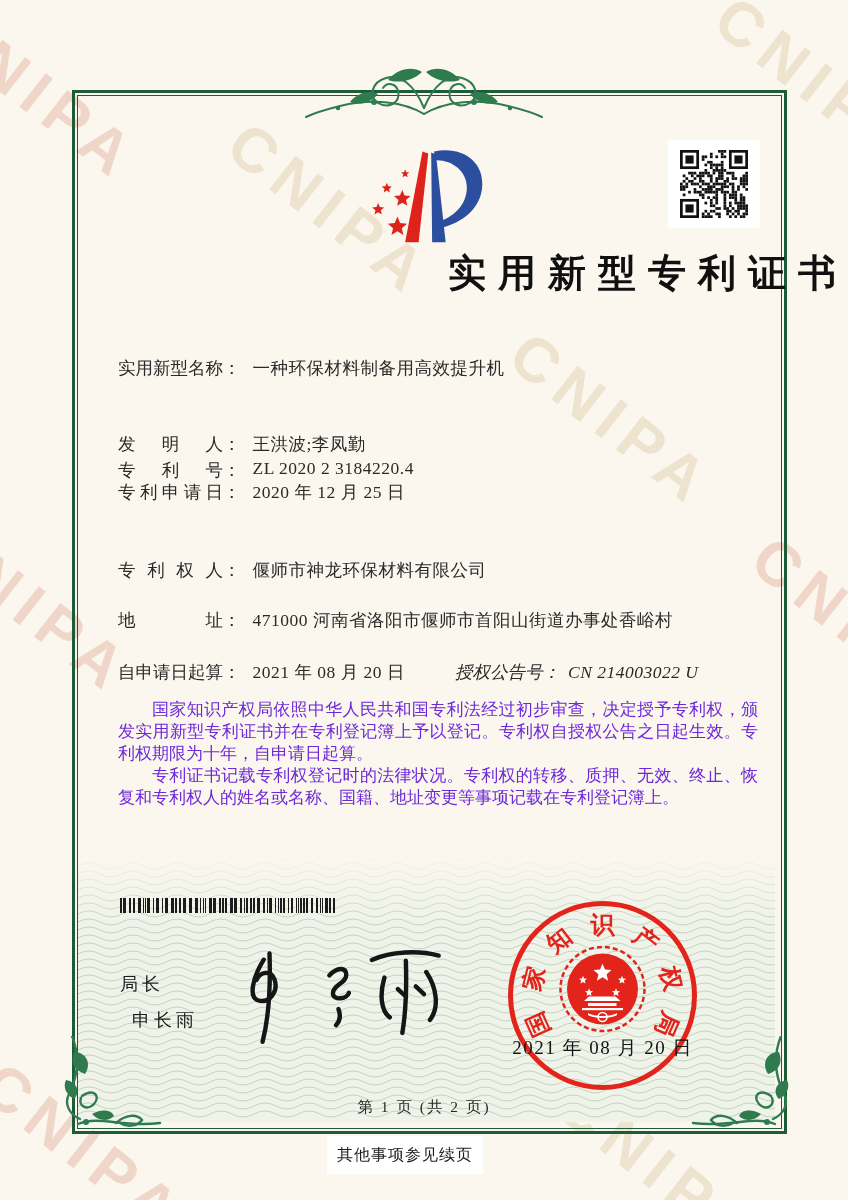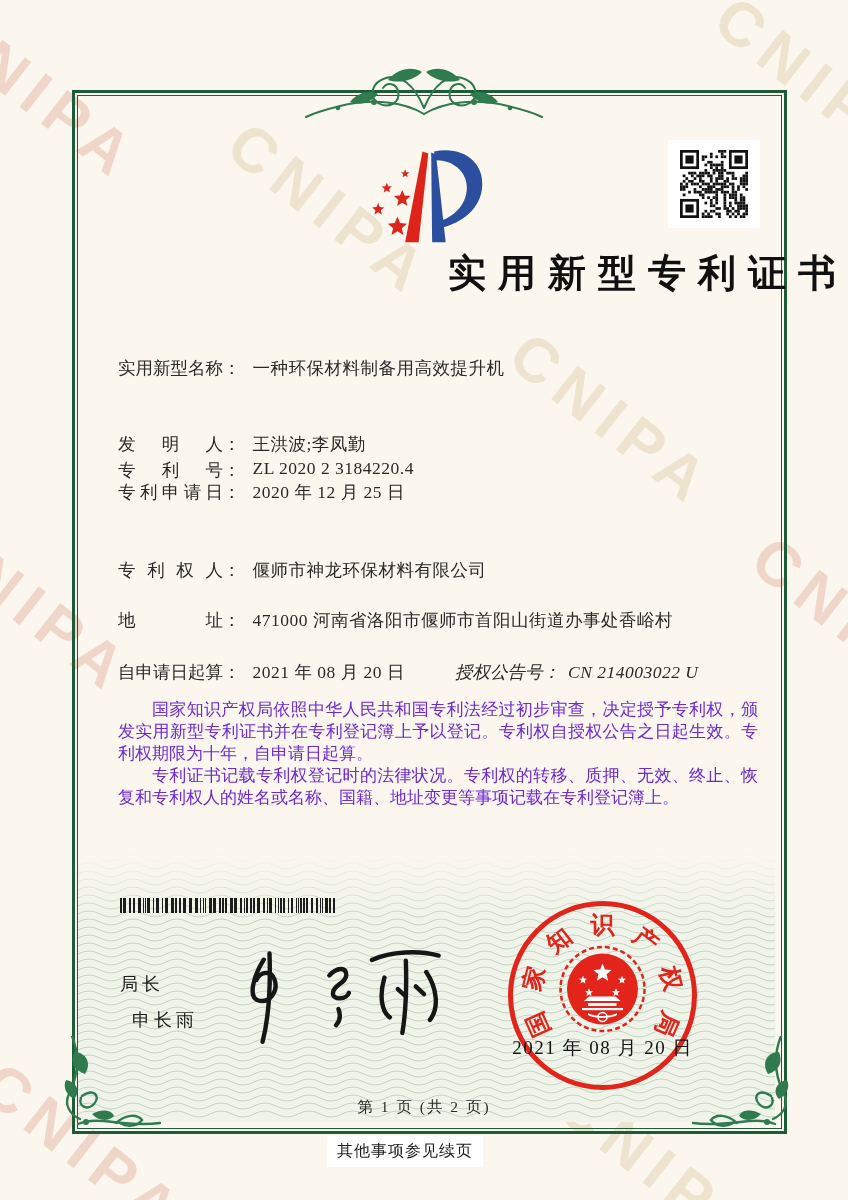--- a/index.html
+++ b/index.html
@@ -34,21 +34,21 @@
   .guilloche{position:absolute;left:78px;top:852px;width:697px;height:270px;}
   .guilloche-fade{position:absolute;left:78px;top:852px;width:697px;height:70px;
          background:linear-gradient(#fbf7ee,rgba(251,247,238,0));}
   .barcode{position:absolute;left:120px;top:898px;width:216px;height:15px;}
   .director-title{position:absolute;left:120px;top:972px;font-size:18px;letter-spacing:4px;color:#1c1c1c;font-family:Liberation Serif, serif;}
   .director-name{position:absolute;left:120px;top:1008px;font-size:18px;letter-spacing:4px;color:#1c1c1c;margin-left:12px;}
   .sig{position:absolute;left:235px;top:945px;}
   .seal{position:absolute;left:500px;top:893px;}
   .page-no{position:absolute;left:0;top:1097px;width:848px;text-align:center;font-size:15.5px;
            letter-spacing:2px;color:#2a2a2a;}
-  .cont-box{position:absolute;left:327px;top:1136px;width:156px;height:31px;background:#ffffff;
+  .cont-box{position:absolute;left:327px;top:1136px;width:156px;height:38px;background:#ffffff;
             display:flex;align-items:center;justify-content:center;font-size:16px;letter-spacing:1px;color:#1d1d1d;}
   .corner-right{transform:scaleX(-1);}
 </style>
 </head>
 <body>
 
 <div class="page">
 
   <div class="wm wm-pink" style="left:-35px;top:-8px;">CNIPA</div>
   <div class="wm wm-beige" style="left:745px;top:-18px;">CNIPA</div>

